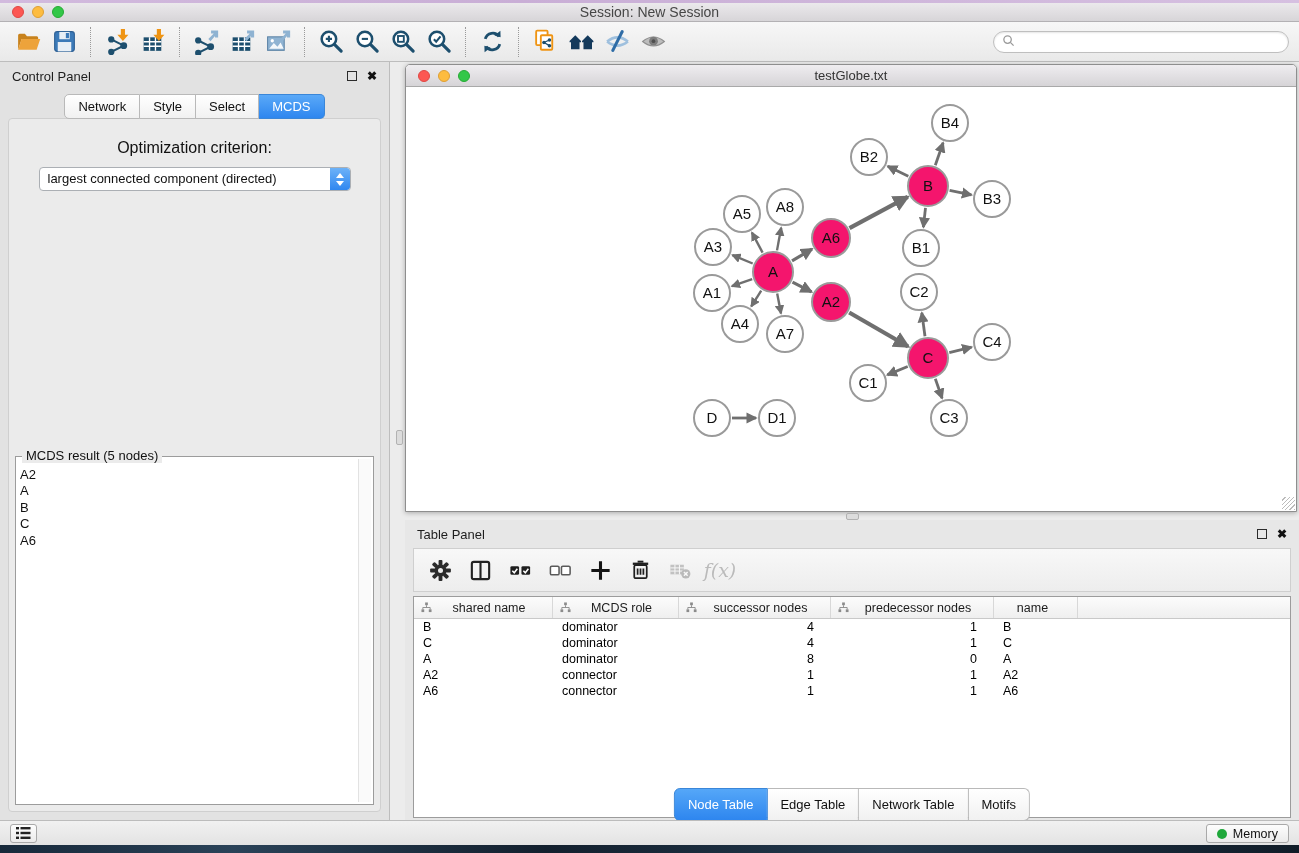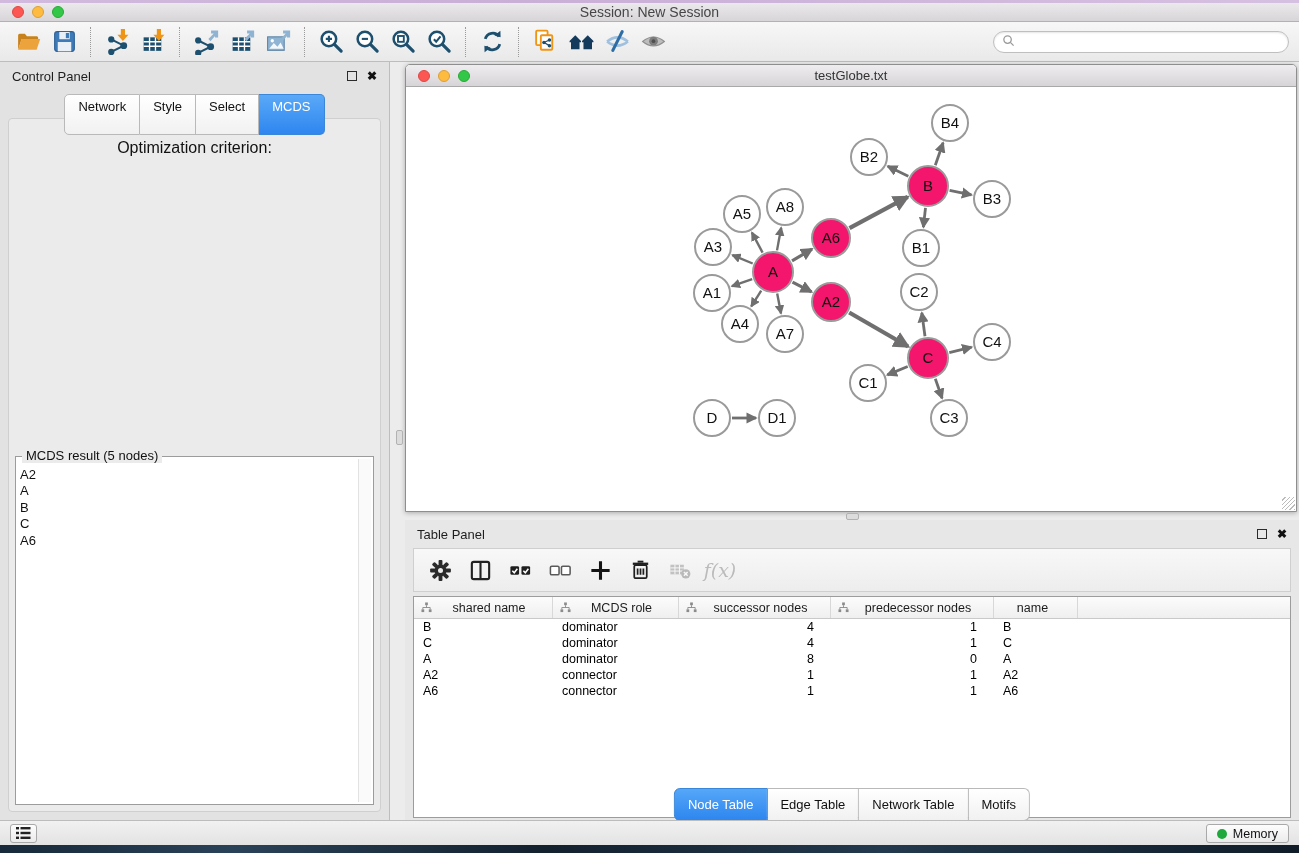--- a/index.html
+++ b/index.html
@@ -33,21 +33,21 @@
   
   .phead { height:28px; display:flex; align-items:center; padding:0 12px; font-size:13px; color:#1e1e1e;justify-content:space-between; }
   .phead .sp { flex:1; }
   .float-ico { width:10px; height:10px; border:1.5px solid #2b2b2b; display:inline-block; margin-right:10px; }
   .close-ico { font-size:12px; font-weight:bold; color:#111; line-height:10px; }
 
   
   .cpanel { position:absolute; left:0; top:62px; width:390px; height:758px;
     background:#e2e2e2; border-right:1px solid #bdbdbd; }
   .ctabs { display:flex; justify-content:center; margin-top:4px; position:relative; z-index:2; }
-  .ctab { font-size:13px; padding:4px 13px 20px; color:#111;
+  .ctab { font-size:13px; padding:4px 13px 4px; color:#111;
     background:linear-gradient(#ffffff,#f1f1f1); border:1px solid #b9b9b9; border-left:none; }
   .ctab:first-child { border-left:1px solid #b9b9b9; border-radius:5px 0 0 5px; }
   .ctab:last-child { border-radius:0 5px 5px 0; }
   .ctab.active { background:linear-gradient(#5aa9f8,#2e86ef); color:#fff; border-color:#3a86d8; }
   .cbody { position:absolute; left:8px; right:8px; top:56px; bottom:8px;
     background:#ebebeb; border:1px solid #cfcfcf; border-radius:4px; }
   .crit-label { text-align:center; font-size:16px; color:#111; margin-top:20px; }
   .combo { margin:10px auto 0; width:312px; height:24px; background:#fff;
     border:1px solid #abafb4; border-radius:4px; display:flex; overflow:hidden; }
   .combo-text { flex:1; font-size:13px; color:#111; line-height:22px; padding-left:8px; white-space:nowrap; }
@@ -294,20 +294,27 @@
       <span class="close-ico">✖</span>
     </div>
     <div class="ctabs" id="ctabs">
         <span class="ctab">Network</span>
         <span class="ctab">Style</span>
         <span class="ctab">Select</span>
         <span class="ctab active">MCDS</span>
       </div>
     <div class="cbody">
       <div class="crit-label">Optimization criterion:</div>
+      <div class="combo">
+        <span class="combo-text">largest connected component (directed)</span>
+        <span class="combo-step">
+            <span class="chev-up"></span>
+            <span class="chev-dn"></span>
+          </span>
+      </div>
       <div class="result-group">
         <span class="result-label">MCDS result (5 nodes)</span>
         <div class="result-list" id="result-list">
             <div>A2</div>
             <div>A</div>
             <div>B</div>
             <div>C</div>
             <div>A6</div>
           </div>
         <div class="result-scroll"></div>

